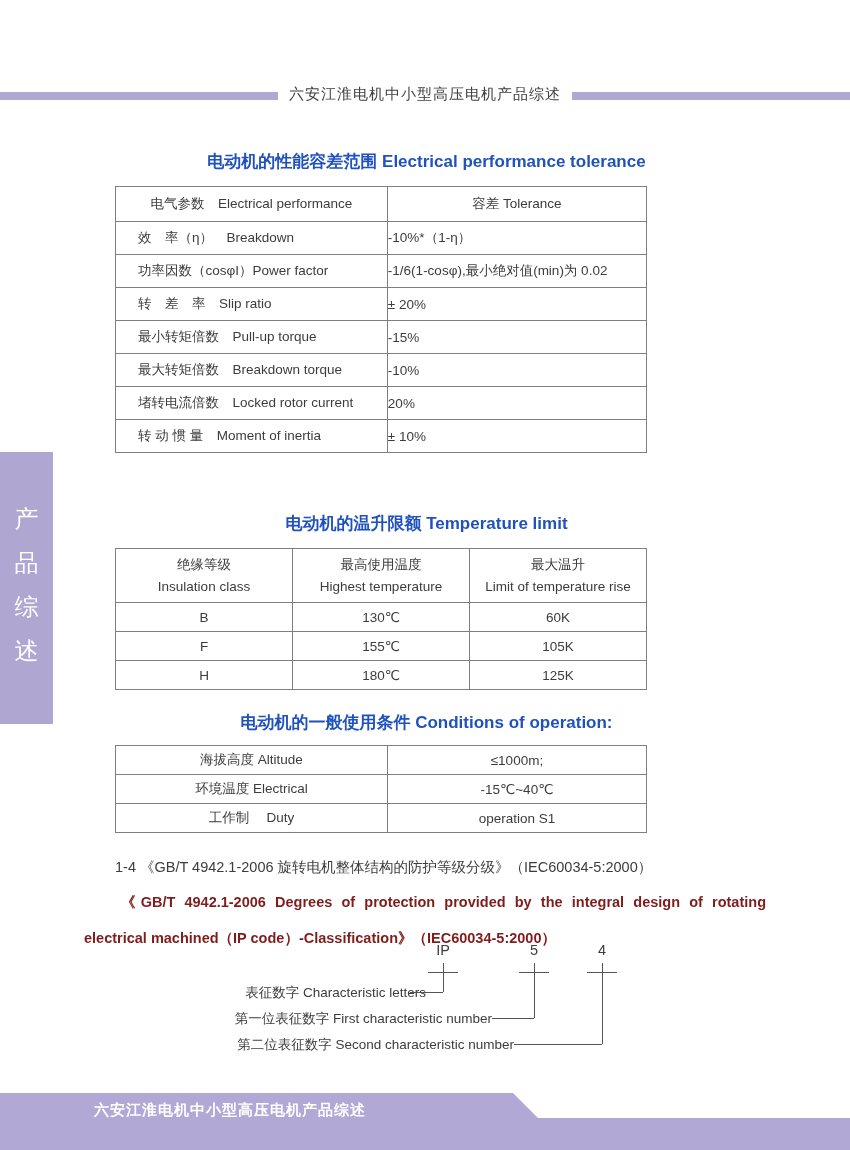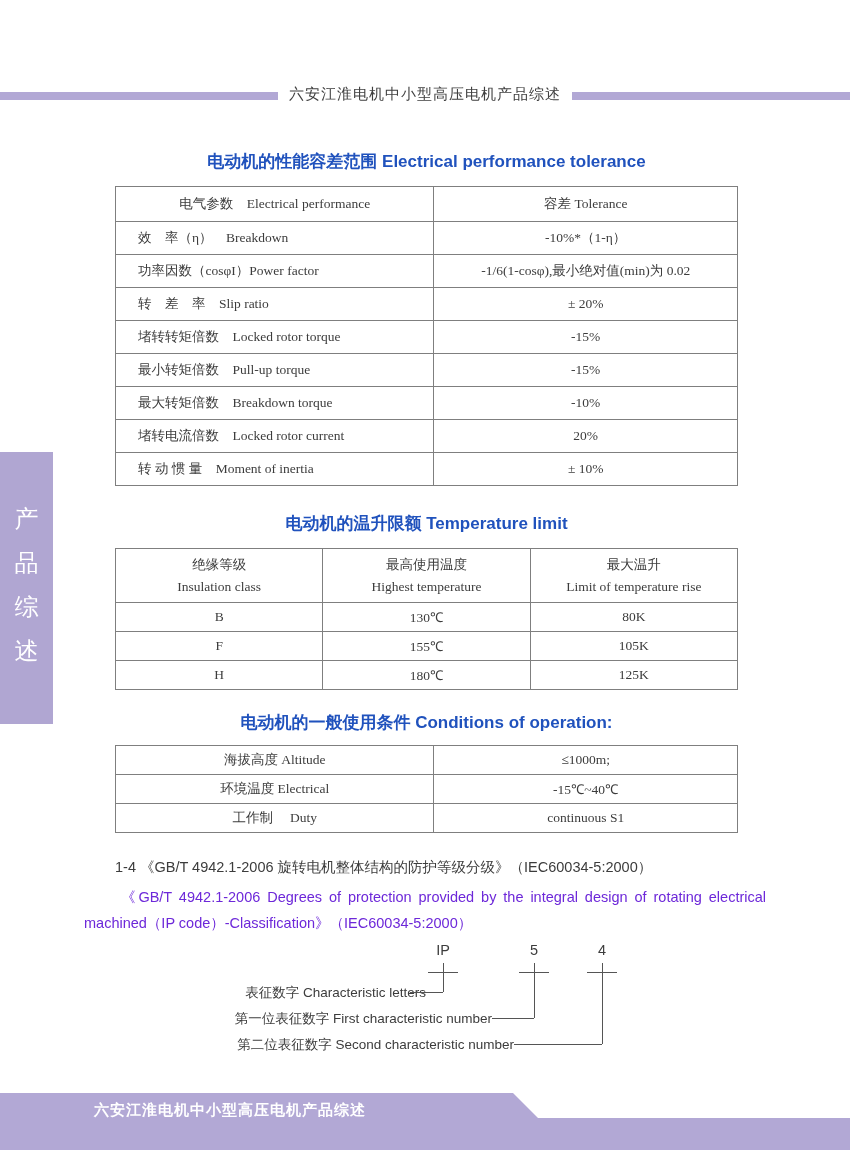--- a/index.html
+++ b/index.html
@@ -26,41 +26,41 @@
   }
   .sidebar span{color:#ffffff;font-size:24px;line-height:1;}
 
   
   .sec-title{
     position:absolute;left:115px;width:623px;text-align:center;
     color:#2052bd;font-weight:bold;font-size:17px;
   }
 
   
-  table{border-collapse:collapse;table-layout:fixed;position:absolute;left:115px;width:623px;
-        font-size:13.5px;color:#3c3c3c;font-family:Liberation Serif, serif;}
+  table{border-collapse:collapse;table-layout:fixed;position:absolute;left:115px;width:532px;
+        font-size:13.5px;color:#3c3c3c;}
   td,th{border:1px solid #7f7f7f;font-weight:normal;padding:0;}
   .t1 col.c1{width:51.2%;} .t1 col.c2{width:48.8%;}
   .t1 td{height:32px;}
   .t1 tr.hd td{height:34px;text-align:center;}
   .t1 td.lbl{text-align:left;padding-left:22px;}
-  .t1 td.val{text-align:center;}
+  .t1 td.val{text-align:left;}
 
   .t2 col{width:33.33%;}
   .t2 tr.hd td{height:53px;text-align:center;line-height:1.6;}
   .t2 td{height:28px;text-align:center;}
 
   .t3 col.c1{width:51.2%;} .t3 col.c2{width:48.8%;}
   .t3 td{height:28px;text-align:center;}
 
   
   .para1{position:absolute;left:115px;top:858px;width:650px;font-size:14.5px;color:#3c3c3c;}
   .para2{
-    position:absolute;left:84px;top:884px;width:682px;font-size:14.5px;color:#6d28d9;
-    line-height:26px;text-align:justify;text-indent:37px;
+    position:absolute;left:84px;top:884px;width:682px;font-size:14.5px;color:#7f1d1d;
+    line-height:36px;text-align:justify;text-indent:37px;font-weight:bold;
   }
 
   
   .code-item{
     position:absolute;width:30px;text-align:center;font-size:14.5px;color:#3c3c3c;
     border-bottom:1px solid #555;padding-bottom:14px;
   }
   .vline{position:absolute;width:1px;background:#555;}
   .hline{position:absolute;height:1px;background:#555;}
   .dlabel{position:absolute;font-size:13.5px;color:#3c3c3c;text-align:right;}
@@ -104,24 +104,20 @@
     <td class="lbl">效　率（η）　Breakdown</td>
     <td class="val">-10%*（1-η）</td>
   </tr>
   <tr>
     <td class="lbl">功率因数（cosφI）Power  factor</td>
     <td class="val">-1/6(1-cosφ),最小绝对值(min)为 0.02</td>
   </tr>
   <tr>
     <td class="lbl">转　差　率　Slip  ratio</td>
     <td class="val">± 20%</td>
-  </tr>
-  <tr>
-    <td class="lbl">堵转转矩倍数　Locked  rotor  torque</td>
-    <td class="val">-15%</td>
   </tr>
   <tr>
     <td class="lbl">最小转矩倍数　Pull-up  torque</td>
     <td class="val">-15%</td>
   </tr>
   <tr>
     <td class="lbl">最大转矩倍数　Breakdown  torque</td>
     <td class="val">-10%</td>
   </tr>
   <tr>
@@ -153,21 +149,21 @@
       <div>Highest temperature</div>
     </td>
     <td>
       <div>最大温升</div>
       <div>Limit of temperature rise</div>
     </td>
   </tr>
   <tr>
     <td>B</td>
     <td>130℃</td>
-    <td>80K</td>
+    <td>60K</td>
   </tr>
   <tr>
     <td>F</td>
     <td>155℃</td>
     <td>105K</td>
   </tr>
   <tr>
     <td>H</td>
     <td>180℃</td>
     <td>125K</td>
@@ -185,21 +181,21 @@
       <tr>
     <td>海拔高度  Altitude</td>
     <td>≤1000m;</td>
   </tr>
   <tr>
     <td>环境温度  Electrical</td>
     <td>-15℃~40℃</td>
   </tr>
   <tr>
     <td>工作制　 Duty</td>
-    <td>continuous S1</td>
+    <td>operation S1</td>
   </tr>
 </tbody>
   </table>
 
 <div class="para1">1-4 《GB/T 4942.1-2006 旋转电机整体结构的防护等级分级》（IEC60034-5:2000）</div>
 <div class="para2">《GB/T 4942.1-2006 Degrees of protection provided by the integral design of rotating electrical machined（IP code）-Classification》（IEC60034-5:2000）</div>
 
 <div>
   <div class="code-item" style="left:428px;top:942px;">IP</div>
   <div class="code-item" style="left:519px;top:942px;">5</div>

